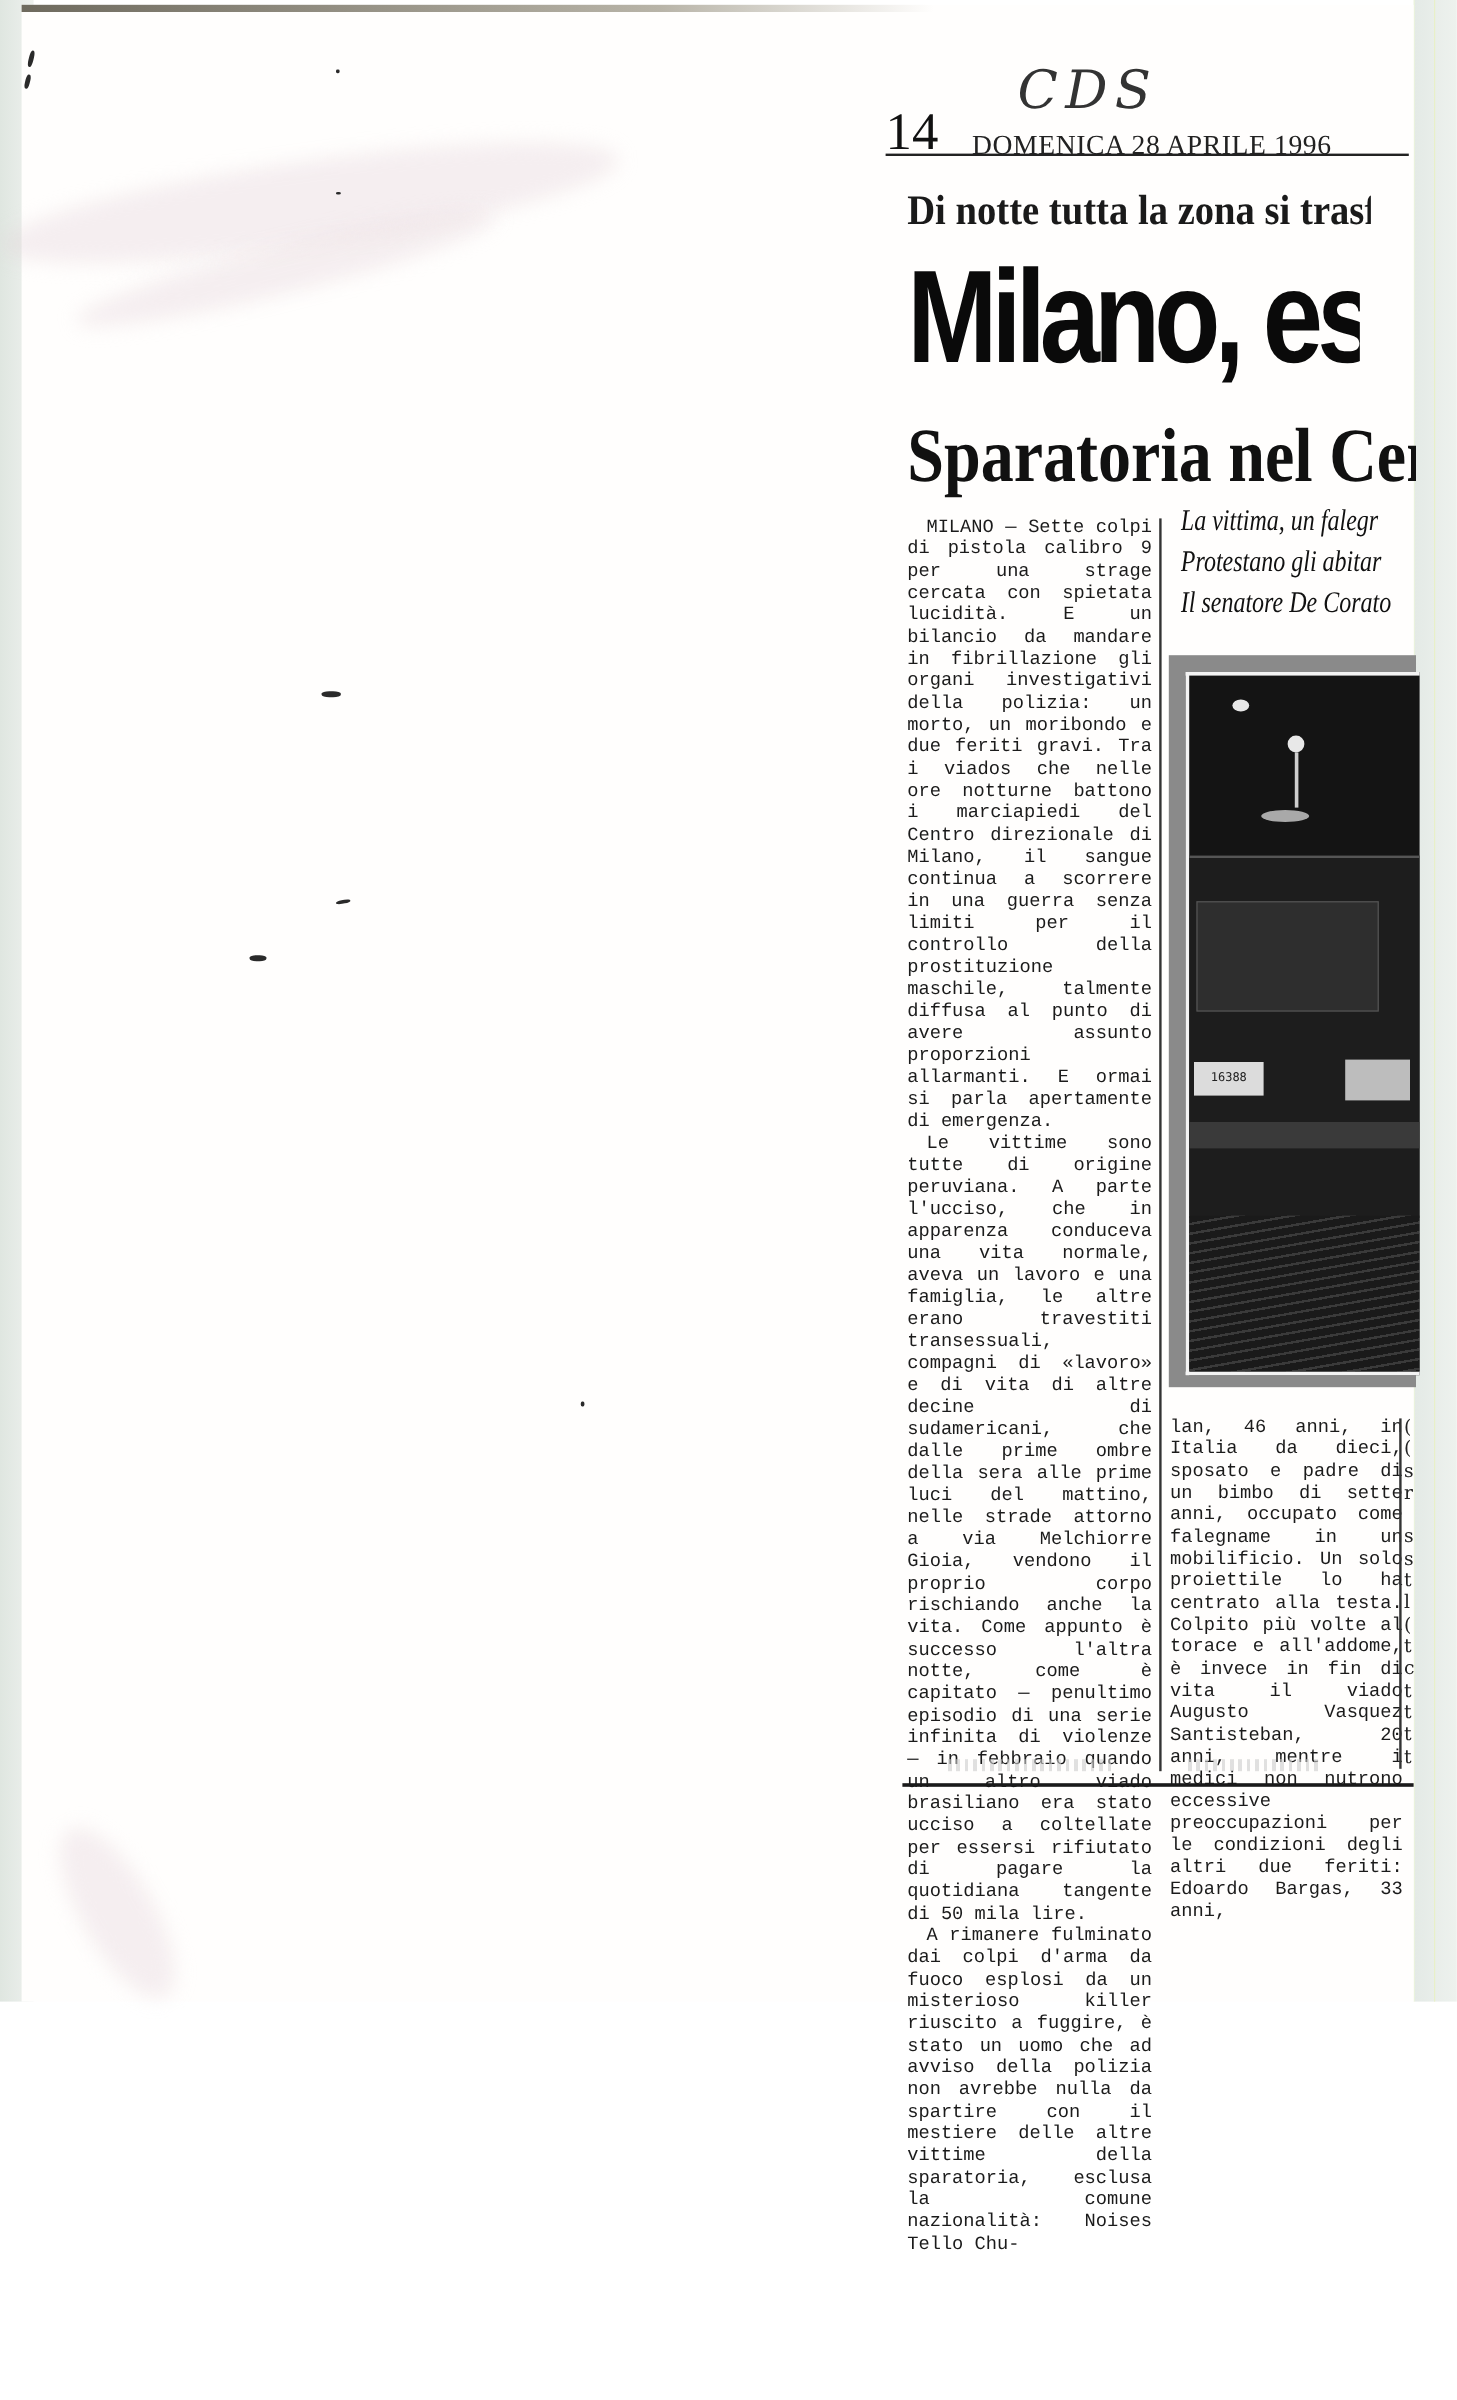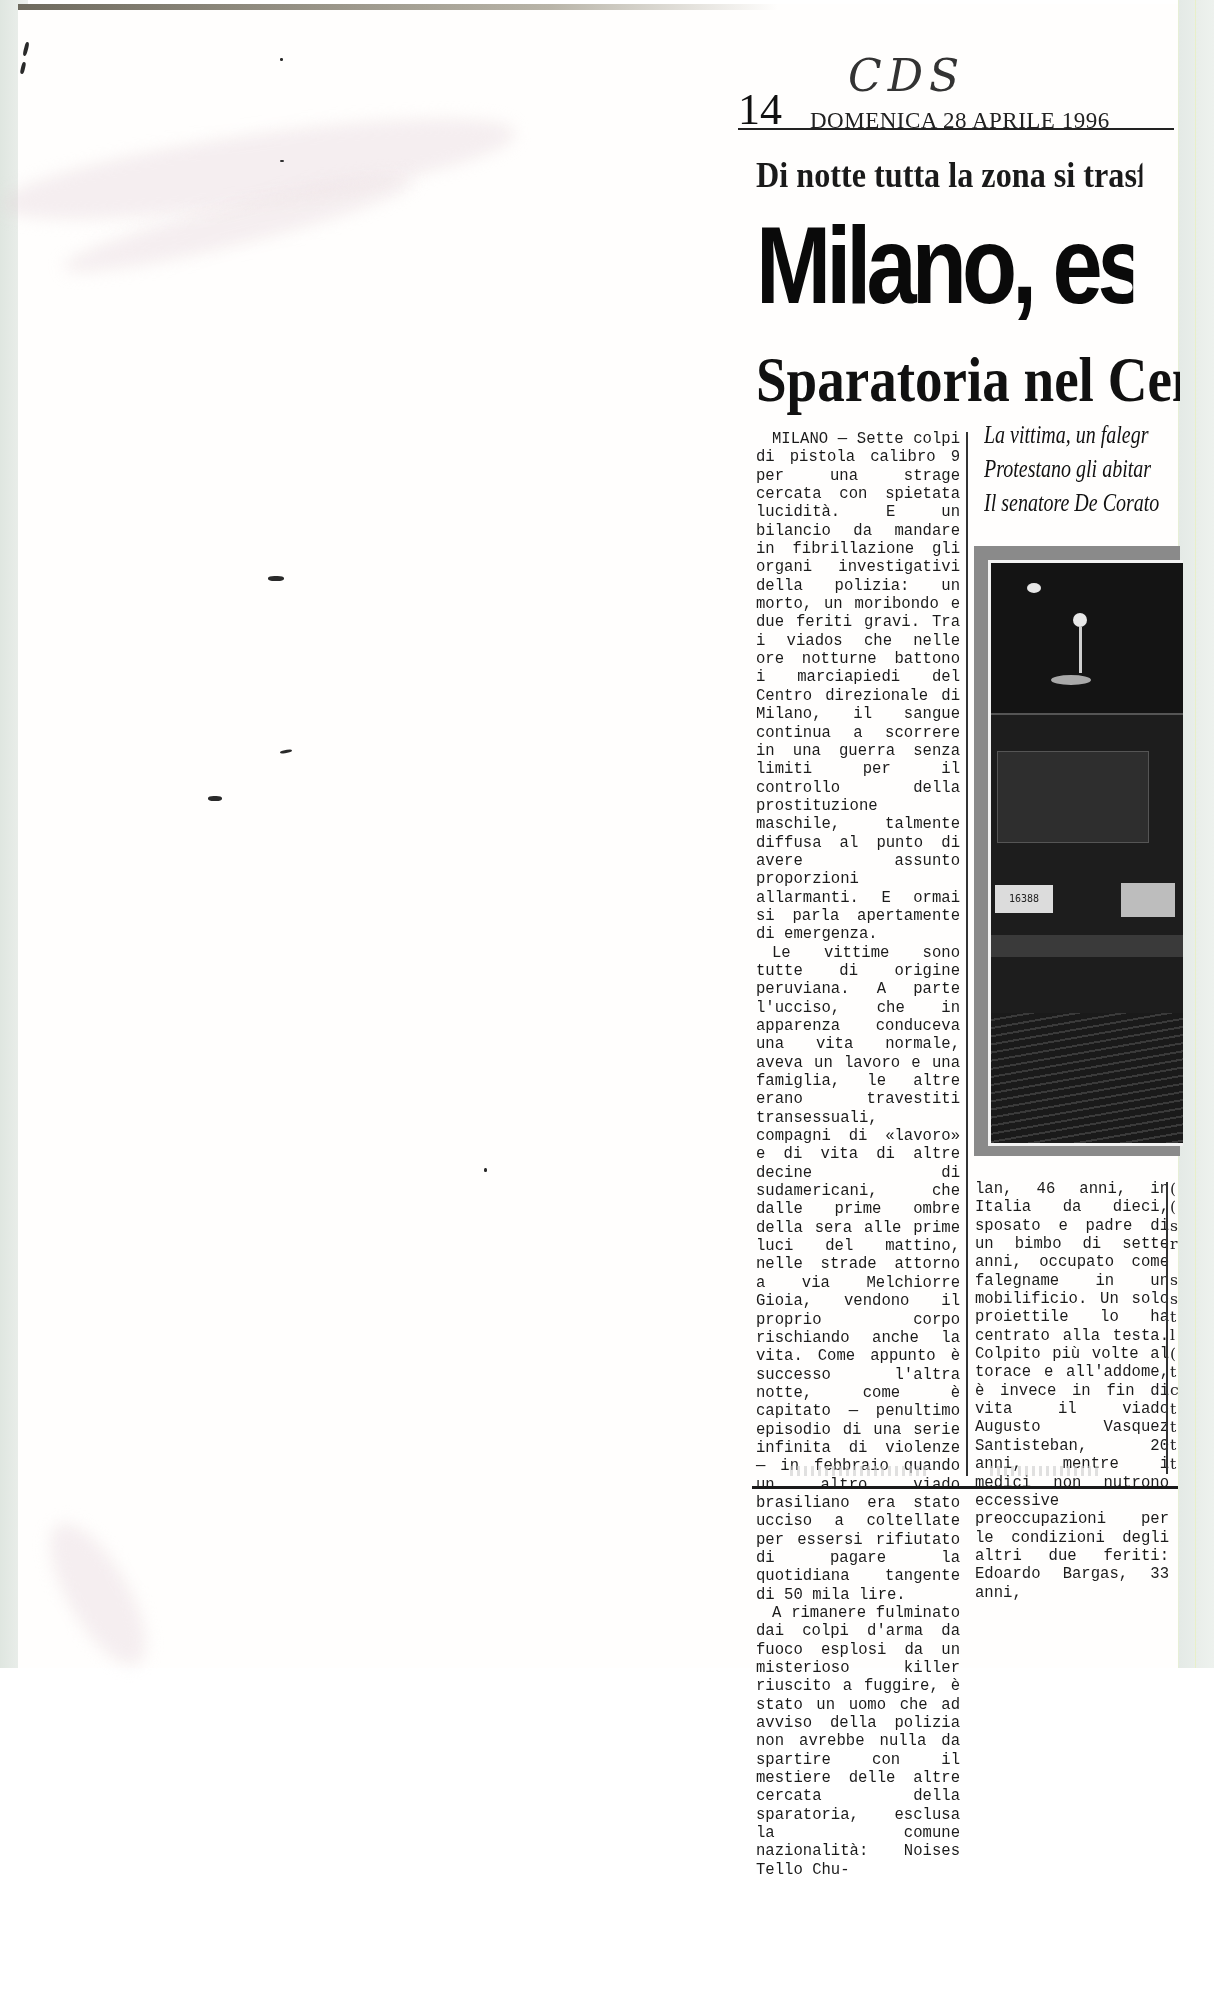--- a/index.html
+++ b/index.html
@@ -77,21 +77,21 @@
   <div class="headline" style="position:static;">Milano, es</div>
 </div>
 
 <div class="subheadline-clip">
   <span class="subheadline">Sparatoria nel Cen</span>
 </div>
 
 <div class="column col1">
   <p>MILANO — Sette colpi di pistola calibro 9 per una strage cercata con spietata lucidità. E un bilancio da mandare in fibrillazione gli organi investigativi della polizia: un morto, un moribondo e due feriti gravi. Tra i viados che nelle ore notturne battono i marciapiedi del Centro direzionale di Milano, il sangue continua a scorrere in una guerra senza limiti per il controllo della prostituzione maschile, talmente diffusa al punto di avere assunto proporzioni allarmanti. E ormai si parla apertamente di emergenza.</p>
   <p>Le vittime sono tutte di origine peruviana. A parte l'ucciso, che in apparenza conduceva una vita normale, aveva un lavoro e una famiglia, le altre erano travestiti transessuali, compagni di «lavoro» e di vita di altre decine di sudamericani, che dalle prime ombre della sera alle prime luci del mattino, nelle strade attorno a via Melchiorre Gioia, vendono il proprio corpo rischiando anche la vita. Come appunto è successo l'altra notte, come è capitato — penultimo episodio di una serie infinita di violenze — in febbraio quando un altro viado brasiliano era stato ucciso a coltellate per essersi rifiutato di pagare la quotidiana tangente di 50 mila lire.</p>
-  <p>A rimanere fulminato dai colpi d'arma da fuoco esplosi da un misterioso killer riuscito a fuggire, è stato un uomo che ad avviso della polizia non avrebbe nulla da spartire con il mestiere delle altre cercata della sparatoria, esclusa la comune nazionalità: Noises Tello Chu-</p>
+  <p>A rimanere fulminato dai colpi d'arma da fuoco esplosi da un misterioso killer riuscito a fuggire, è stato un uomo che ad avviso della polizia non avrebbe nulla da spartire con il mestiere delle altre vittime della sparatoria, esclusa la comune nazionalità: Noises Tello Chu-</p>
 </div>
 
 <div class="rule-v" style="left:966px;top:432px;height:1044px;"></div>
 
 <div class="summary-clip">
   <div class="summary">La vittima, un falegr</div>
   <div class="summary">Protestano gli abitar</div>
   <div class="summary">Il senatore De Corato</div>
 </div>
 

